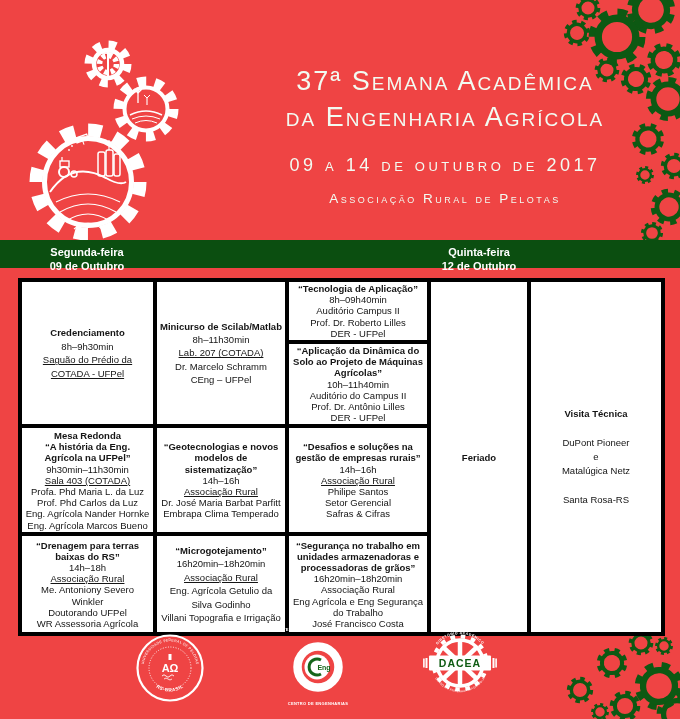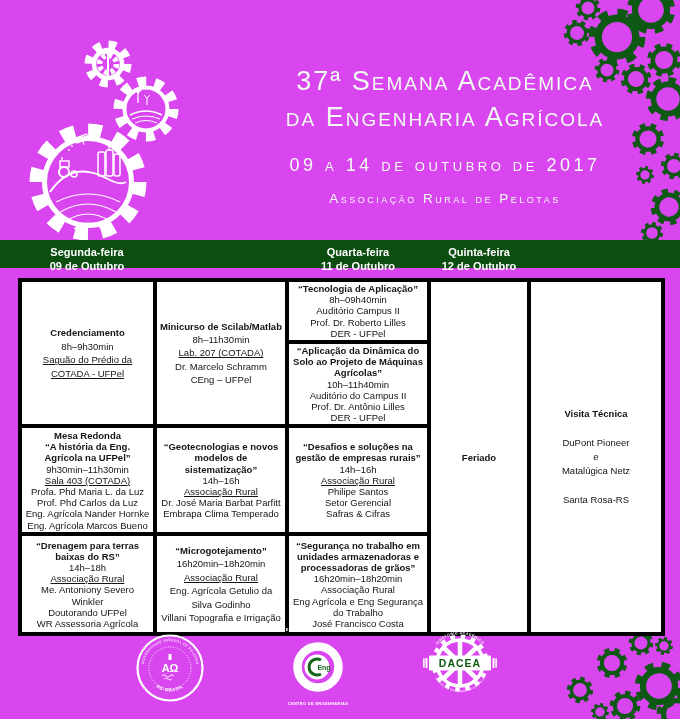--- a/index.html
+++ b/index.html
@@ -1,18 +1,18 @@
 <!DOCTYPE html>
 <html><head>
 <meta charset="utf-8">
 <style>
   html,body{margin:0;padding:0;background:#333;}
   .poster{
     position:relative;width:680px;height:719px;overflow:hidden;
-    background:#d946ef;
+    background:#ef4444;
     font-family:"Liberation Sans",sans-serif;
   }
   svg{font-family:"Liberation Sans",sans-serif;}
   .deco{position:absolute;color:#0d5913;}
   .deco-tr{top:0;right:0;}
   .deco-br{bottom:0;right:0;}
   .emblem-left{position:absolute;left:20px;top:40px;}
 
   .title-block{
     position:absolute;left:205px;top:66px;width:480px;text-align:center;
@@ -147,24 +147,20 @@
     <div class="t1">37ª Semana Acadêmica</div>
     <div class="t2">da Engenharia Agrícola</div>
     <div class="date-line">09 a 14 de outubro de 2017</div>
     <div class="venue-line">Associação Rural de Pelotas</div>
   </div>
 
   <div class="day-band">
     <div class="day day-0">
       <div>Segunda-feira</div>
       <div>09 de Outubro</div>
-    </div>
-    <div class="day day-2">
-      <div>Quarta-feira</div>
-      <div>11 de Outubro</div>
     </div>
     <div class="day day-3">
       <div>Quinta-feira</div>
       <div>12 de Outubro</div>
     </div>
   </div>
 
   <div class="schedule-wrap">
     <table class="schedule">
       <colgroup>

